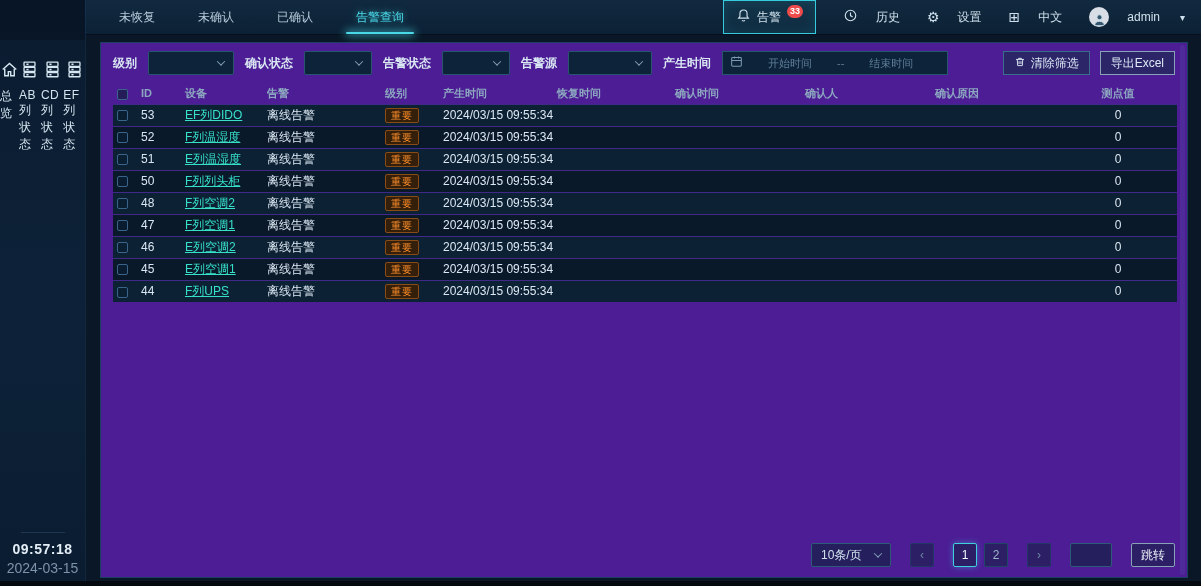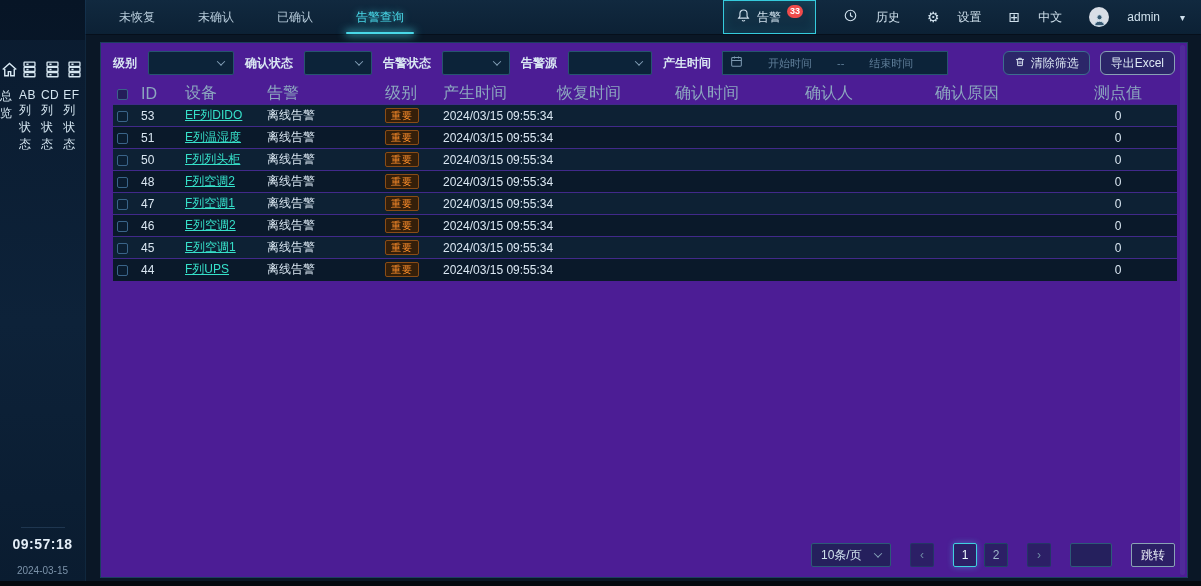--- a/index.html
+++ b/index.html
@@ -22,21 +22,21 @@
   .side-nav { margin-top:8px; display:flex; flex-direction:row; }
   .side-item {
     display:flex; flex-direction:column; align-items:center; gap:6px;
     padding:12px 0 11px; color:#d3e4ef; cursor:pointer;
   }
   .side-item svg { width:19px; height:19px; stroke:#d8e8f2; }
   .side-item span.lbl { font-size:12px; letter-spacing:.5px; }
   .side-clock { position:absolute; bottom:10px; width:100%; text-align:center; }
   .side-clock .sep { width:44px; height:1px; margin:0 auto 8px; background:rgba(90,130,170,.25); }
   .side-clock .time { font-size:14px; font-weight:700; color:#e4eef7; letter-spacing:.5px; }
-  .side-clock .date { font-size:10px; color:#7c93aa; margin-top:13px;text-align:center; }
+  .side-clock .date { font-size:14px; color:#7c93aa; margin-top:3px;text-align:center; }
 
   
   .topbar {
     position:absolute; left:85px; right:0; top:0; height:35px; z-index:2;
     background:linear-gradient(180deg,#11293f 0%,#0c2135 100%);
     display:flex; align-items:stretch;
     border-bottom:1px solid #060f1b;
   }
   .tabs { display:flex; gap:39px; margin-left:32px; }
   .tab { position:relative; display:flex; align-items:center; color:#b7cbda; cursor:pointer; padding:0 2px; }
@@ -91,31 +91,31 @@
   .daterange svg { width:13px; height:13px; stroke:#7e9ab2; flex:none; }
   .daterange input {
     background:transparent; border:none; outline:none; color:#cfe0ec;
     font-size:11px; width:76px; text-align:center; font-family:inherit;
   }
   .daterange input::placeholder { color:#5f7e99; }
   .range-sep { color:#5f7e99; font-size:11px; }
   .f-buttons { margin-left:auto; display:flex; gap:10px; }
   .btn {
     height:24px; padding:0 10px; background:rgba(18,45,70,.55);
-    border:1px solid #3c6d8e; border-radius:6px; color:#dde9f4;
+    border:1px solid #3c6d8e; border-radius:0; color:#dde9f4;
     display:flex; align-items:center; gap:5px; cursor:pointer; font-size:12px; white-space:nowrap;
   }
   .btn svg { width:12px; height:12px; stroke:#dde9f4; }
   .btn.export { border-color:#89a2b5; }
 
   
   table { width:1064px; margin:3px 12px 0; border-collapse:collapse; table-layout:fixed; }
   thead th {
-    color:#8ca7bf; font-weight:400; text-align:left; height:21px;
-    padding:0 4px; font-size:16px; white-space:nowrap;
+    color:#8ca7bf; font-weight:700; text-align:left; height:21px;
+    padding:0 4px; font-size:11px; white-space:nowrap;
   }
   tbody td { height:22px; padding:0 4px; color:#dae7f2; white-space:nowrap; overflow:hidden; }
   tbody tr { border-top:1px solid rgba(40,76,110,.28); }
   tbody tr:nth-child(odd) { background:#0d2134; }
   tbody tr:nth-child(even) { background:#0a192a; }
   th.c-val, td.c-val { text-align:center; }
   .cb {
     width:11px; height:11px; border:1px solid #3a6489; border-radius:2px;
     display:inline-block; background:rgba(10,30,52,.6); cursor:pointer; vertical-align:middle;
   }
@@ -341,20 +341,33 @@
           <td><span class="badge">重要</span></td>
           <td>2024/03/15 09:55:34</td>
           <td></td>
           <td></td>
           <td></td>
           <td></td>
           <td class="c-val">0</td>
         </tr>
         <tr>
           <td><span class="cb"></span></td>
+          <td>52</td>
+          <td><a class="devlink">F列温湿度</a></td>
+          <td>离线告警</td>
+          <td><span class="badge">重要</span></td>
+          <td>2024/03/15 09:55:34</td>
+          <td></td>
+          <td></td>
+          <td></td>
+          <td></td>
+          <td class="c-val">0</td>
+        </tr>
+        <tr>
+          <td><span class="cb"></span></td>
           <td>51</td>
           <td><a class="devlink">E列温湿度</a></td>
           <td>离线告警</td>
           <td><span class="badge">重要</span></td>
           <td>2024/03/15 09:55:34</td>
           <td></td>
           <td></td>
           <td></td>
           <td></td>
           <td class="c-val">0</td>

